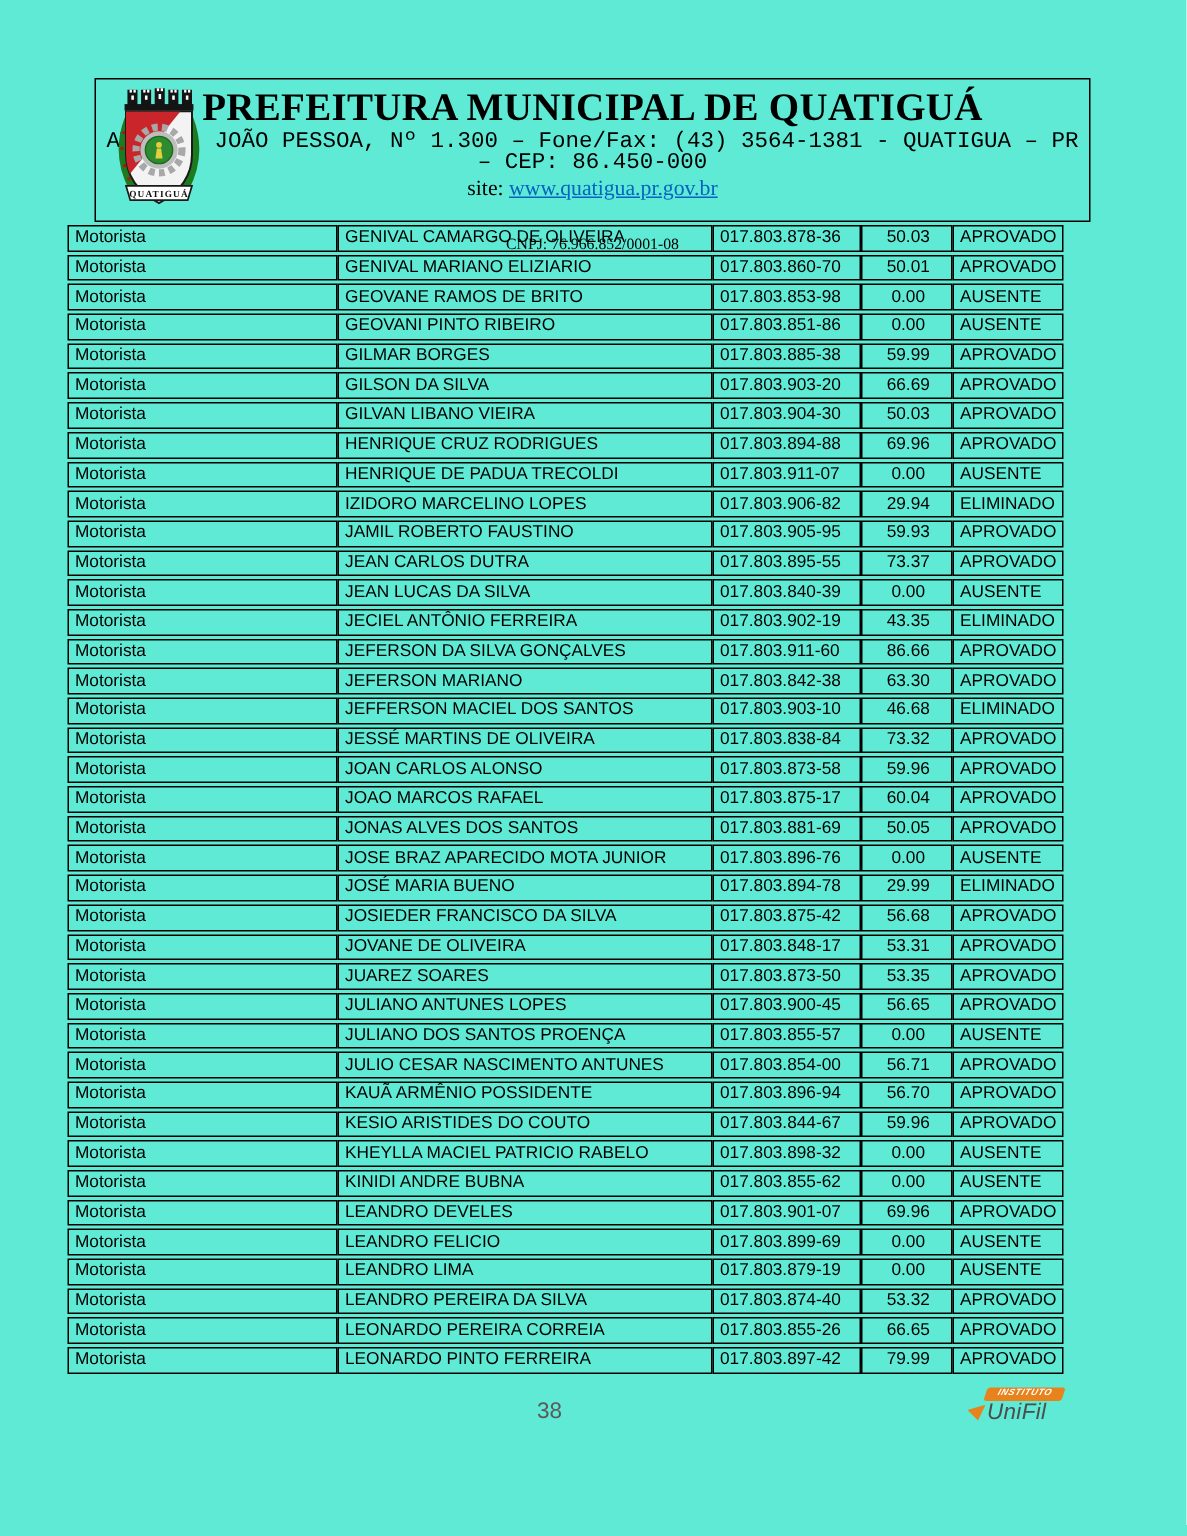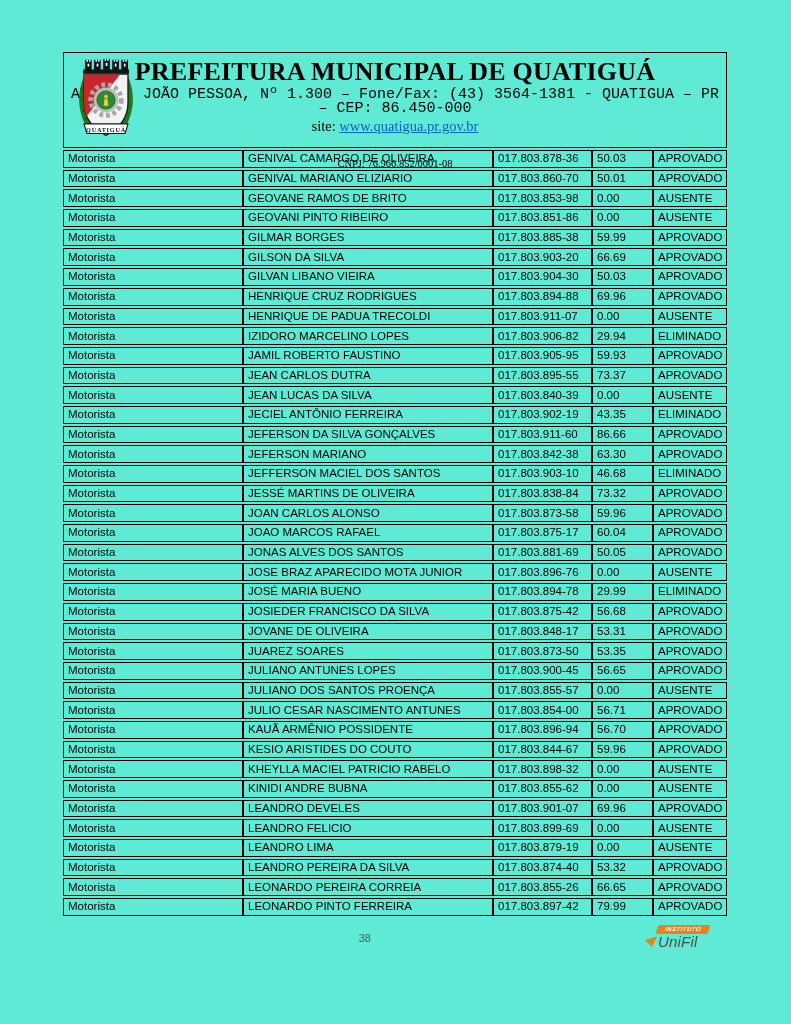--- a/index.html
+++ b/index.html
@@ -30,35 +30,35 @@
   }
   .site-link {
     color:var(--link-blue,#0563C1); text-decoration:underline; cursor:pointer;
   }
   .cnpj {
     font-family:"Liberation Serif", serif; font-size:10.5px; line-height:13px;margin-top:22px;
   }
 
   
   table.results {
-    position:absolute; left:63px; top:148px; width:664px;
+    position:absolute; left:45px; top:148px; width:664px;
     border-collapse:separate; border-spacing:0 2px; table-layout:fixed;
   }
   table.results td {
     border:1px solid #000; box-sizing:border-box;
     height:17.7px; padding:0 2px 0 4px;
     font-size:11.5px; line-height:15px; vertical-align:middle;
     white-space:nowrap; overflow:hidden;
   }
-  td.c-nota { padding:0 1px; }
+  td.c-nota { text-align:center; padding:0 1px; }
 
   
   .page-number {
-    position:absolute; left:341px; top:932px; width:30px; text-align:right;
-    font-size:11px; color:#595959;
+    position:absolute; left:358px; top:932px; width:30px; text-align:left;
+    font-size:15px; color:#595959;
   }
   .unifil {
     position:absolute; right:66px; top:925px; width:80px;
   }
   .unifil-ribbon {
     width:52px; height:9px; margin-left:12px; margin-bottom:-1px;
     background:var(--unifil-orange,#E8821C);
     transform:skewX(-18deg); border-radius:2px;
     color:#fff; font-size:6px; line-height:9px; font-weight:bold;
     font-style:italic; text-align:center; letter-spacing:0.5px;

